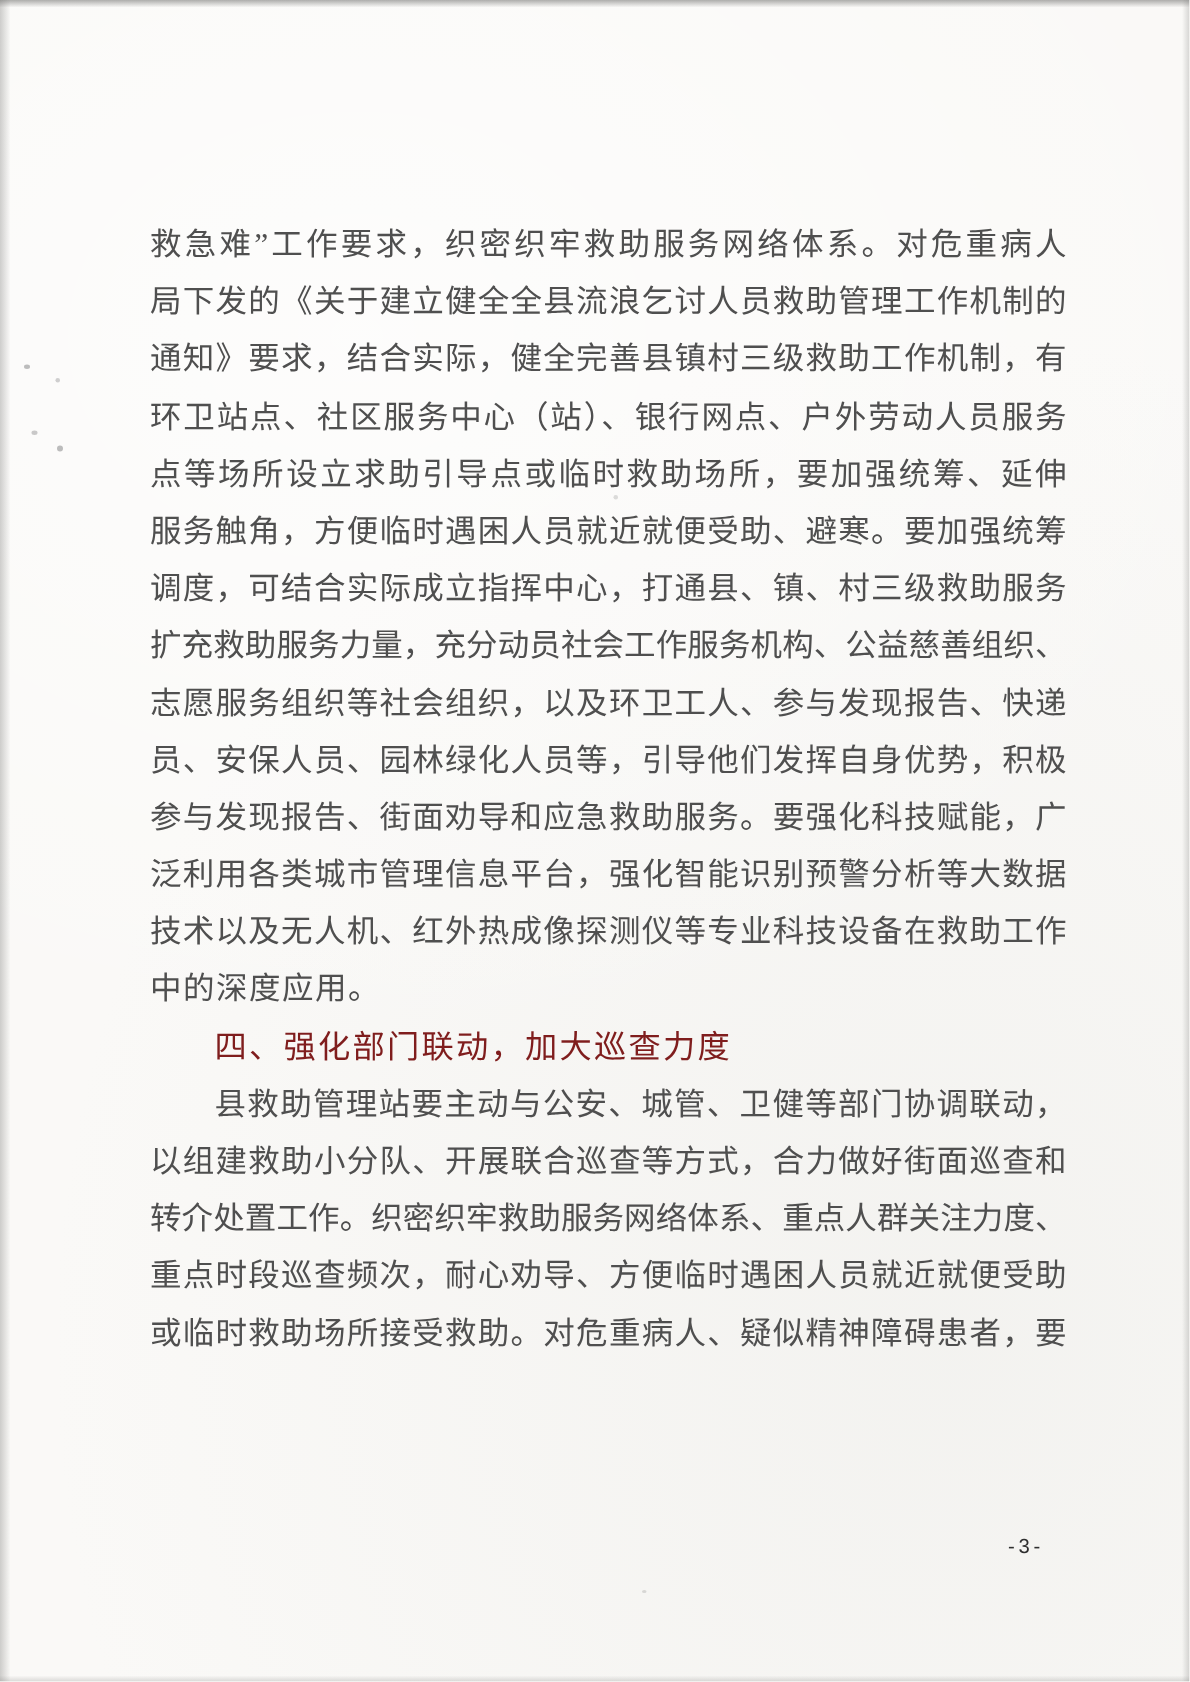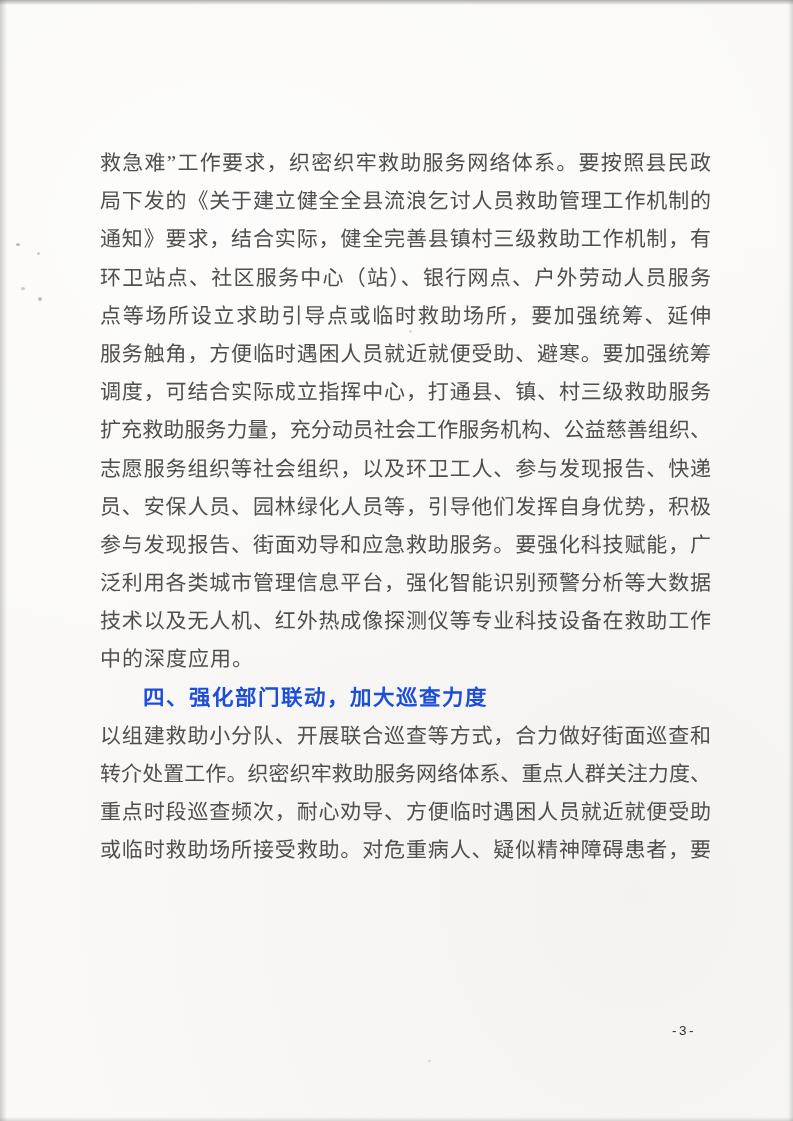--- a/index.html
+++ b/index.html
@@ -59,22 +59,22 @@
     white-space: nowrap;
     overflow: visible;
     -webkit-font-smoothing: antialiased;
   }
   .line.para-end {
     text-align-last: left;
     letter-spacing: 1px;
   }
   .line.heading {
     font-family: "Liberation Sans", "DejaVu Sans", sans-serif;
-    font-weight: 700;
-    color: #1d4ed8;
+    font-weight: 400;
+    color: #7f1d1d;
     text-align-last: left;
     text-indent: 43px;
     font-size: 21.5px;
     letter-spacing: 1.5px;
   }
   .line.indent {
     text-indent: 43px;
   }
 
   .page-num {
@@ -112,34 +112,35 @@
 
 <div class="speck s1"></div>
 <div class="speck s2"></div>
 <div class="speck s3"></div>
 <div class="speck s4"></div>
 <div class="speck s5"></div>
 <div class="speck s6"></div>
 <div class="speck s7"></div>
 
 <div class="text-block">
-  <div class="line">救急难”工作要求，织密织牢救助服务网络体系。要按照县民政</div>
+  <div class="line">救急难”工作要求，织密织牢救助服务网络体系。对危重病人</div>
   <div class="line">局下发的《关于建立健全全县流浪乞讨人员救助管理工作机制的</div>
   <div class="line">通知》要求，结合实际，健全完善县镇村三级救助工作机制，有</div>
   <div class="line">环卫站点、社区服务中心（站）、银行网点、户外劳动人员服务</div>
   <div class="line">点等场所设立求助引导点或临时救助场所，要加强统筹、延伸</div>
   <div class="line">服务触角，方便临时遇困人员就近就便受助、避寒。要加强统筹</div>
   <div class="line">调度，可结合实际成立指挥中心，打通县、镇、村三级救助服务</div>
   <div class="line">扩充救助服务力量，充分动员社会工作服务机构、公益慈善组织、</div>
   <div class="line">志愿服务组织等社会组织，以及环卫工人、参与发现报告、快递</div>
   <div class="line">员、安保人员、园林绿化人员等，引导他们发挥自身优势，积极</div>
   <div class="line">参与发现报告、街面劝导和应急救助服务。要强化科技赋能，广</div>
   <div class="line">泛利用各类城市管理信息平台，强化智能识别预警分析等大数据</div>
   <div class="line">技术以及无人机、红外热成像探测仪等专业科技设备在救助工作</div>
   <div class="line para-end">中的深度应用。</div>
   <div class="line heading">四、强化部门联动，加大巡查力度</div>
+  <div class="line indent">县救助管理站要主动与公安、城管、卫健等部门协调联动，</div>
   <div class="line">以组建救助小分队、开展联合巡查等方式，合力做好街面巡查和</div>
   <div class="line">转介处置工作。织密织牢救助服务网络体系、重点人群关注力度、</div>
   <div class="line">重点时段巡查频次，耐心劝导、方便临时遇困人员就近就便受助</div>
   <div class="line">或临时救助场所接受救助。对危重病人、疑似精神障碍患者，要</div>
 </div>
 
 <div class="page-num">-3-</div>
 
 </body></html>

